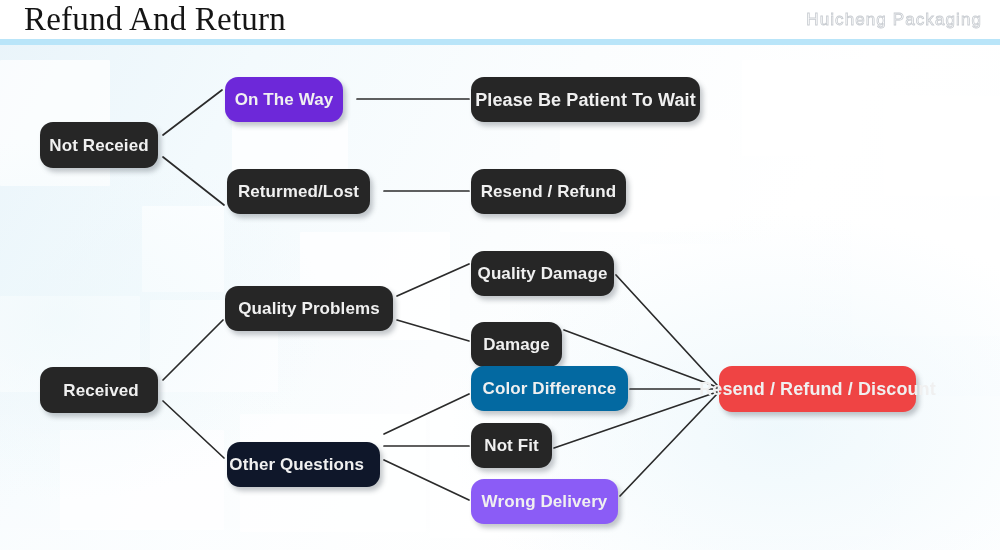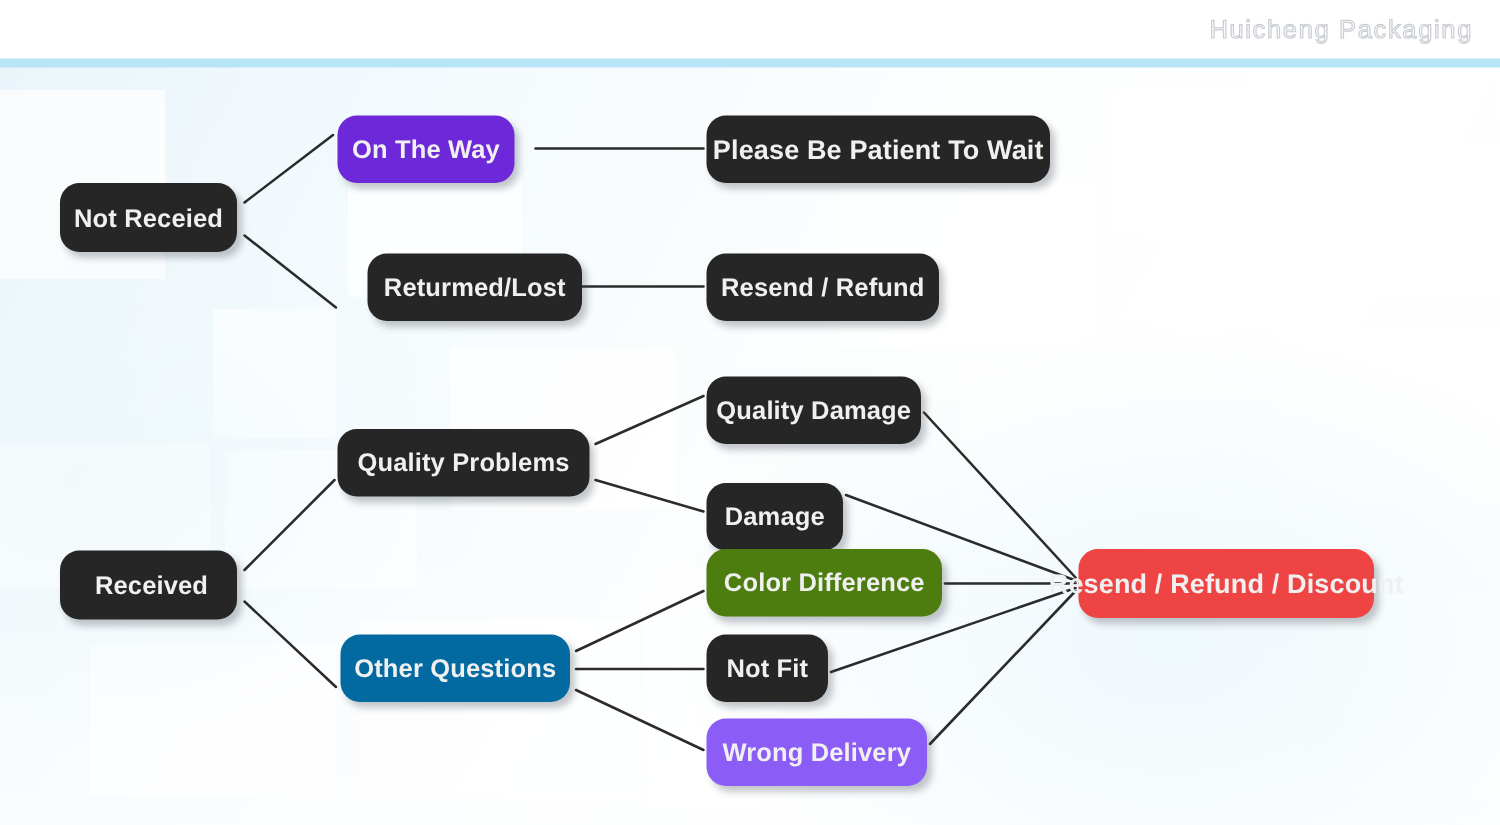--- a/index.html
+++ b/index.html
@@ -138,20 +138,21 @@
       <span style="left: 60px; top: 430px; width: 164px; height: 100px;"></span>
       <span style="left: 240px; top: 414px; width: 186px; height: 118px;"></span>
       <span style="left: 430px; top: 410px; width: 122px; height: 128px;"></span>
       <span style="left: 0px; top: 60px; width: 110px; height: 126px;"></span>
       <span style="left: 900px; top: 396px; width: 100px; height: 134px;"></span>
       <span style="left: 690px; top: 430px; width: 180px; height: 106px;"></span>
     </div>
   <div class="bg-wash"></div>
 
   <div class="header">
+    <div class="header-title">Refund And Return</div>
     <div class="header-brand">Huicheng Packaging</div>
   </div>
   <div class="header-rule"></div>
 
   <svg class="wires" id="wires" viewBox="0 0 1000 550" width="1000" height="550">
       <line x1="163" y1="135" x2="222" y2="90" stroke="#2b2b2b" stroke-width="1.7" stroke-linecap="round"></line>
       <line x1="163" y1="157" x2="224" y2="205" stroke="#2b2b2b" stroke-width="1.7" stroke-linecap="round"></line>
       <line x1="357" y1="99" x2="469" y2="99" stroke="#2b2b2b" stroke-width="1.7" stroke-linecap="round"></line>
       <line x1="384" y1="191" x2="469" y2="191" stroke="#2b2b2b" stroke-width="1.7" stroke-linecap="round"></line>
       <line x1="163" y1="380" x2="223" y2="320" stroke="#2b2b2b" stroke-width="1.7" stroke-linecap="round"></line>
@@ -171,42 +172,42 @@
   <div id="nodes-layer">
       <div class="node" style="left: 40px; top: 122px; width: 118px; height: 46px; background: rgb(38, 38, 38); color: rgb(240, 240, 240);">
         <span>Not Receied</span>
       </div>
       <div class="node" style="left: 40px; top: 367px; width: 118px; height: 46px; background: rgb(38, 38, 38); color: rgb(240, 240, 240); padding-left: 20px;">
         <span>Received</span>
       </div>
       <div class="node" style="left: 225px; top: 77px; width: 118px; height: 45px; background: #6d28d9; color: rgb(240, 240, 240);">
         <span>On The Way</span>
       </div>
-      <div class="node" style="left: 227px; top: 169px; width: 143px; height: 45px; background: rgb(38, 38, 38); color: rgb(240, 240, 240); margin-left: 18px;">
+      <div class="node" style="left: 227px; top: 169px; width: 143px; height: 45px; background: rgb(38, 38, 38); color: rgb(240, 240, 240);">
         <span>Returmed/Lost</span>
       </div>
       <div class="node" style="left: 225px; top: 286px; width: 168px; height: 45px; background: rgb(38, 38, 38); color: rgb(240, 240, 240);">
         <span>Quality Problems</span>
       </div>
-      <div class="node" style="left: 227px; top: 423px; width: 153px; height: 45px; background: #0369a1; color: rgb(240, 240, 240);">
+      <div class="node" style="left: 227px; top: 442px; width: 153px; height: 45px; background: #0f172a; color: rgb(240, 240, 240); justify-content: flex-end;">
         <span>Other Questions</span>
       </div>
       <div class="node lg" style="left: 471px; top: 77px; width: 229px; height: 45px; background: rgb(38, 38, 38); color: rgb(240, 240, 240);">
         <span>Please Be Patient To Wait</span>
       </div>
       <div class="node" style="left: 471px; top: 169px; width: 155px; height: 45px; background: rgb(38, 38, 38); color: rgb(240, 240, 240);">
         <span>Resend / Refund</span>
       </div>
       <div class="node" style="left: 471px; top: 251px; width: 143px; height: 45px; background: rgb(38, 38, 38); color: rgb(240, 240, 240);">
         <span>Quality Damage</span>
       </div>
       <div class="node" style="left: 471px; top: 322px; width: 91px; height: 45px; background: rgb(38, 38, 38); color: rgb(240, 240, 240);">
         <span>Damage</span>
       </div>
-      <div class="node" style="left: 471px; top: 366px; width: 157px; height: 45px; background: #4d7c0f; color: rgb(240, 240, 240);">
+      <div class="node" style="left: 471px; top: 366px; width: 157px; height: 45px; background: #0369a1; color: rgb(240, 240, 240);">
         <span>Color Difference</span>
       </div>
       <div class="node" style="left: 471px; top: 423px; width: 81px; height: 45px; background: rgb(38, 38, 38); color: rgb(240, 240, 240);">
         <span>Not Fit</span>
       </div>
       <div class="node" style="left: 471px; top: 479px; width: 147px; height: 45px; background: #8b5cf6; color: rgb(240, 240, 240);">
         <span>Wrong Delivery</span>
       </div>
       <div class="node lg" style="left: 719px; top: 366px; width: 197px; height: 46px; background: #ef4444; color: rgb(240, 240, 240);">
         <span>Resend / Refund / Discount</span>

